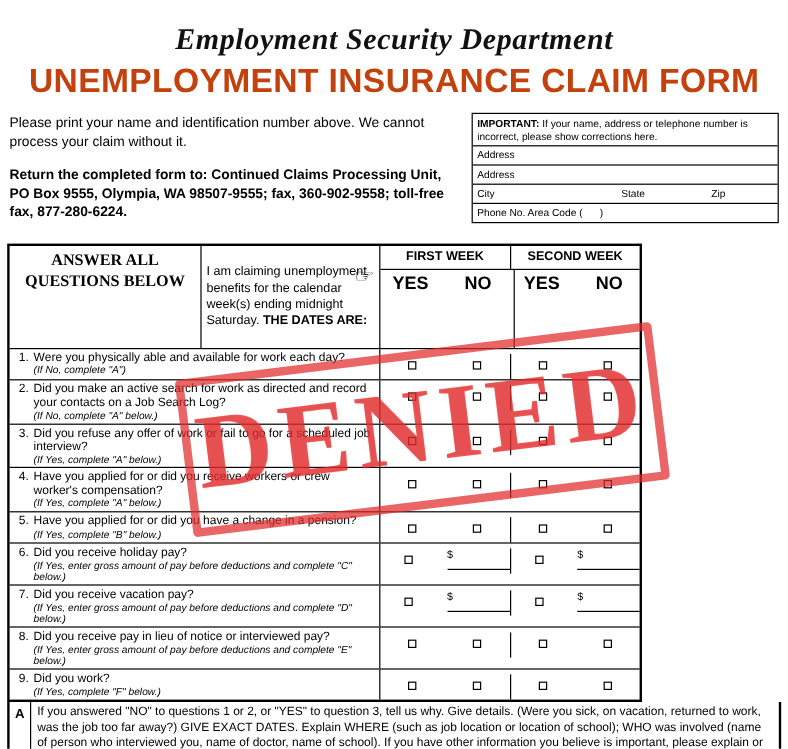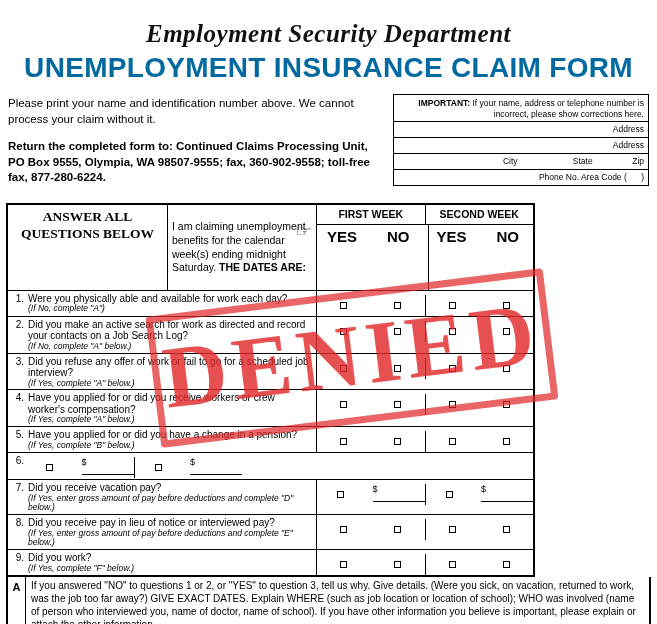--- a/index.html
+++ b/index.html
@@ -31,21 +31,21 @@
     margin: 20px 0 2px 0;
     color: #111;
   }
   .form-title {
     text-align: center;
     font-family: "Liberation Sans", sans-serif;
     font-weight: bold;
     font-size: 28px;
     letter-spacing: 0.3px;
     margin: 4px 0 10px 0;
-    color: #0369a1;
+    color: #c2410c;
   }
 
   
   .intro-wrap {
     display: flex;
     align-items: flex-start;
     padding: 0 8px;
     gap: 8px;
   }
   .intro-left {
@@ -60,21 +60,20 @@
     display: inline-block;
     font-size: 16px;
     color: #222;
     transform: scaleX(1.3);
   }
   .intro-right {
     width: 260px;
     border: 1px solid #000;
     font-size: 8.5px;
     padding: 0;
-    text-align: right;
   }
   .imp-head {
     padding: 3px 4px 2px 4px;
     line-height: 1.25;
   }
   .imp-head b { font-weight: bold; }
   .addr-row {
     border-top: 1px solid #000;
     height: 16px;
     padding: 2px 4px 0 4px;
@@ -379,20 +378,24 @@
       <div class="q-boxes">
         <div class="cellbox"><span class="chk"></span></div>
         <div class="cellbox sep"><span class="chk"></span></div>
         <div class="cellbox"><span class="chk"></span></div>
         <div class="cellbox"><span class="chk"></span></div>
       </div>
     </div>
 
     <div class="q-row">
       <div class="q-num">6.</div>
+      <div class="q-text">
+        <span>Did you receive holiday pay?</span>
+        <span class="sub">(If Yes, enter gross amount of pay before deductions and complete "C" below.)</span>
+      </div>
       <div class="q-boxes">
         <div class="cellbox"><span class="chk"></span></div>
         <div class="cellbox sep"><span class="dollar"><span>$</span><span class="line"></span></span></div>
         <div class="cellbox"><span class="chk"></span></div>
         <div class="cellbox"><span class="dollar"><span>$</span><span class="line"></span></span></div>
       </div>
     </div>
 
     <div class="q-row">
       <div class="q-num">7.</div>

